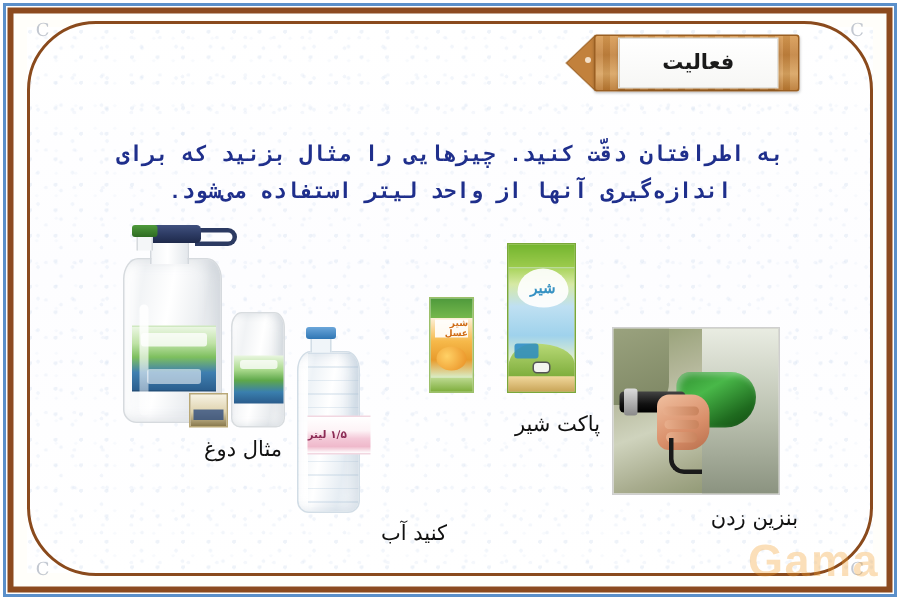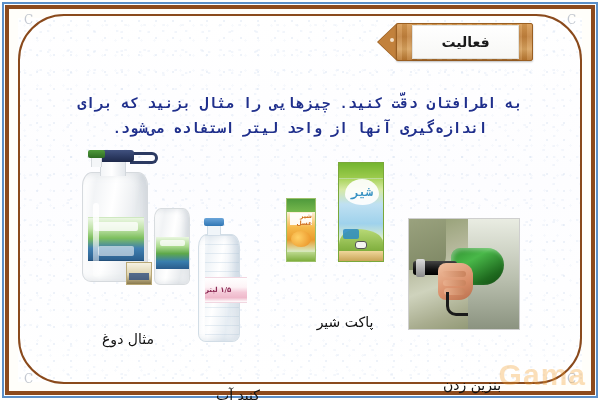--- a/index.html
+++ b/index.html
@@ -120,25 +120,24 @@
   .instruction{
     position:absolute; left:44px; top:92px; width:512px;
     direction:rtl; text-align:center;
     font-family:Liberation Mono, monospace;
     font-size:14.5px; font-weight:bold; line-height:1.75;
     color:#1f2f8c;
   }
 
   
   .fig-label{
-    position:absolute; direction:rtl; text-align:center;
+    position:absolute; direction:rtl; 
     font-family:"DejaVu Sans", sans-serif;
     font-size:14px; color:#111;
     white-space:nowrap;
-    margin-top:39px;
   }
   #lbl-doogh{ left:68px;  top:292px; width:120px; }
   #lbl-water{ left:178px; top:348px; width:120px; }
   #lbl-milk { left:290px; top:275px; width:110px; }
   #lbl-gas  { left:412px; top:338px; width:120px; }
 
   
   .fig{ position:absolute; }
 
   
@@ -270,22 +269,22 @@
     border-bottom:1px solid rgba(255,255,255,.5);
   }
   .milk-lg .splash{
     position:absolute; left:6px; top:16px; width:34px; height:26px;
     background:#ffffff; opacity:.92;
     border-radius:50% 50% 48% 52% / 60% 58% 42% 40%;
   }
   .milk-lg .splash span{
     position:absolute; inset:0;
     display:flex; align-items:center; justify-content:center;
-    direction:rtl; font-size:12px; font-weight:bold; color:#2a8bc4;
-    font-family:Liberation Mono, monospace;
+    direction:rtl; font-size:10px; font-weight:bold; color:#2a8bc4;
+    font-family:Liberation Sans, sans-serif;
   }
   .milk-lg .hill{
     position:absolute; left:0; right:0; bottom:10px; height:22px;
     background:linear-gradient(180deg,#b8d976,#7fae3d);
     border-radius:40% 60% 0 0 / 70% 60% 0 0;
   }
   .milk-lg .cow{
     position:absolute; left:16px; bottom:12px; width:12px; height:8px;
     background:#f4f4f0; border:1px solid #555;
     border-radius:3px;

